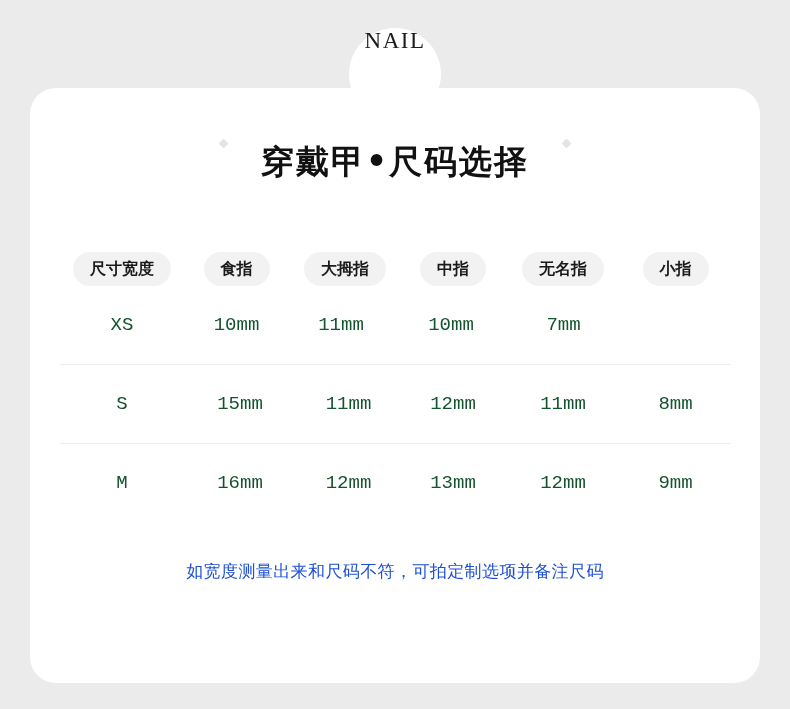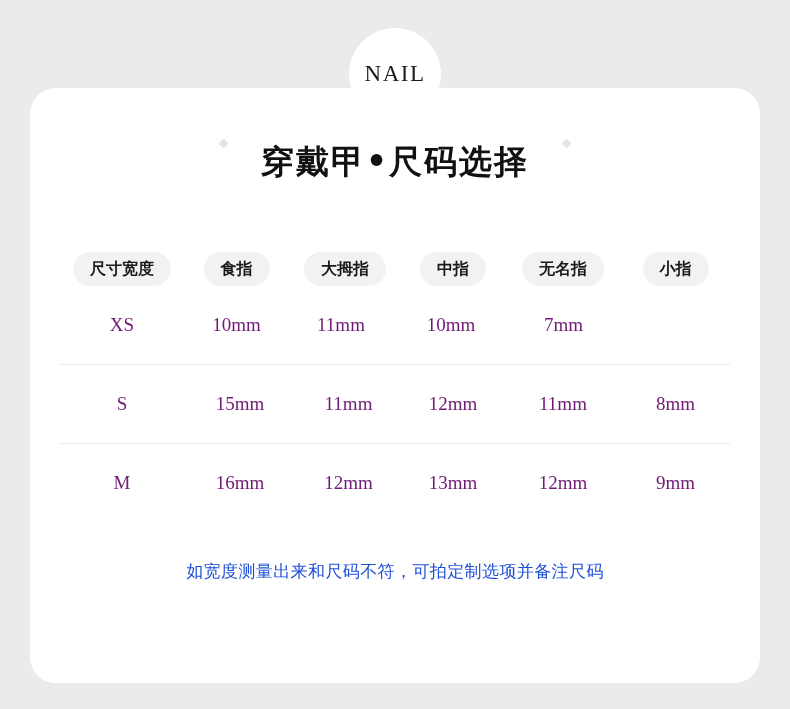--- a/index.html
+++ b/index.html
@@ -28,21 +28,21 @@
   }
   .badge {
     position: absolute;
     left: 349px;
     top: 28px;
     width: 92px;
     height: 92px;
     background: #ffffff;
     border-radius: 50%;
     display: flex;
-    align-items: center;
+    align-items: flex-start;
     justify-content: center;
     z-index: 5;
   }
   .badge-text {
     font-family: "Liberation Serif", serif;
     font-size: 23px;
     letter-spacing: 1.5px;
     color: #1d1d1d;
   }
   .title-wrap {
@@ -106,23 +106,23 @@
     height: 78px;
     border-bottom: 1px solid #ececec;
   }
   .body-row.last {
     border-bottom: none;
   }
   .cell {
     display: flex;
     align-items: center;
     justify-content: center;
-    font-family: Liberation Serif, serif;
+    font-family: Liberation Mono, monospace;
     font-size: 19px;
-    color: #701a75;
+    color: #14532d;
   }
   .c0 { width: 124px; }
   .c1 { width: 112px; }
   .c2 { width: 105px; }
   .c3 { width: 104px; }
   .c4 { width: 116px; }
   .c5 { width: 109px; }
 
   .footnote {
     position: absolute;

